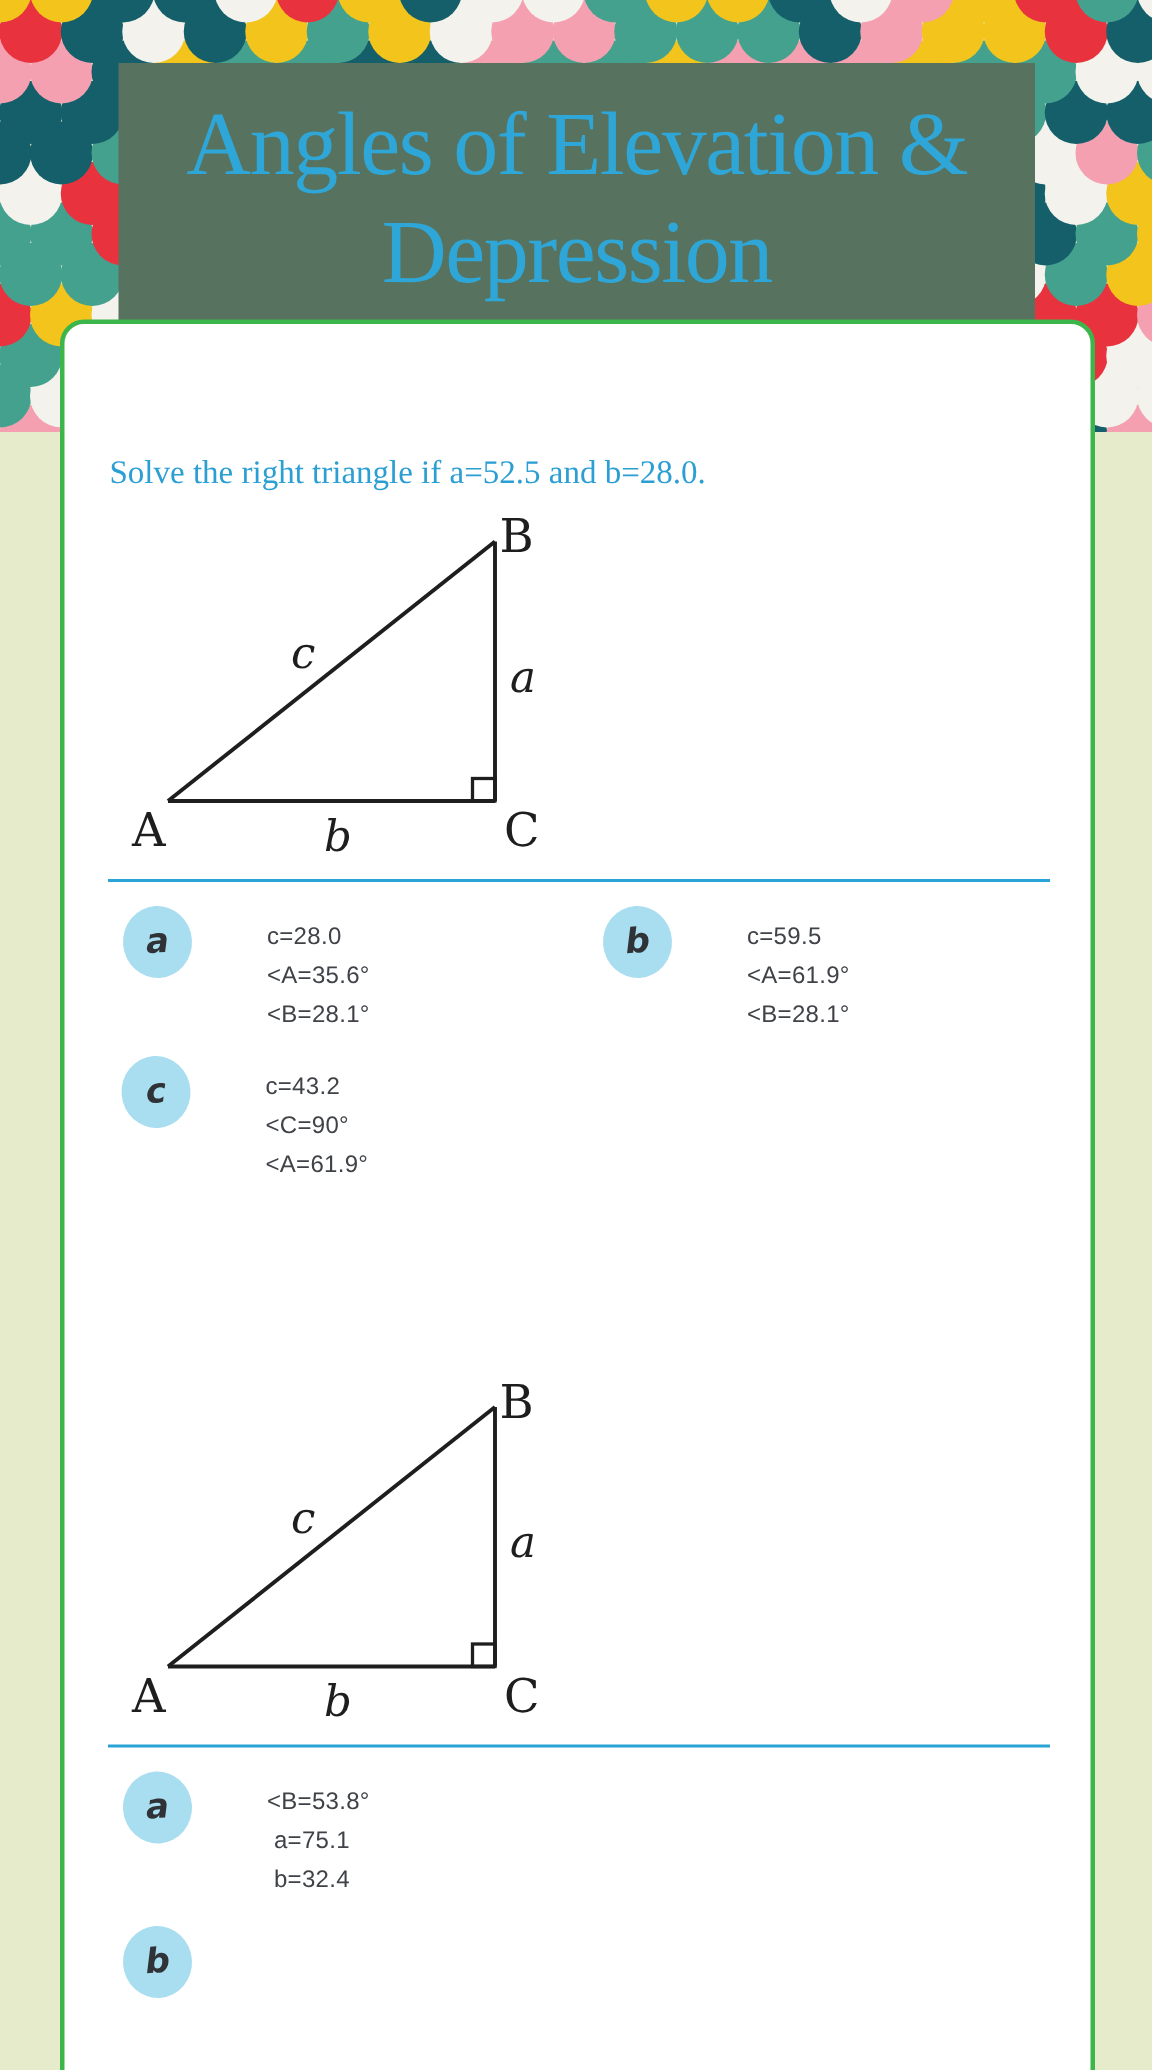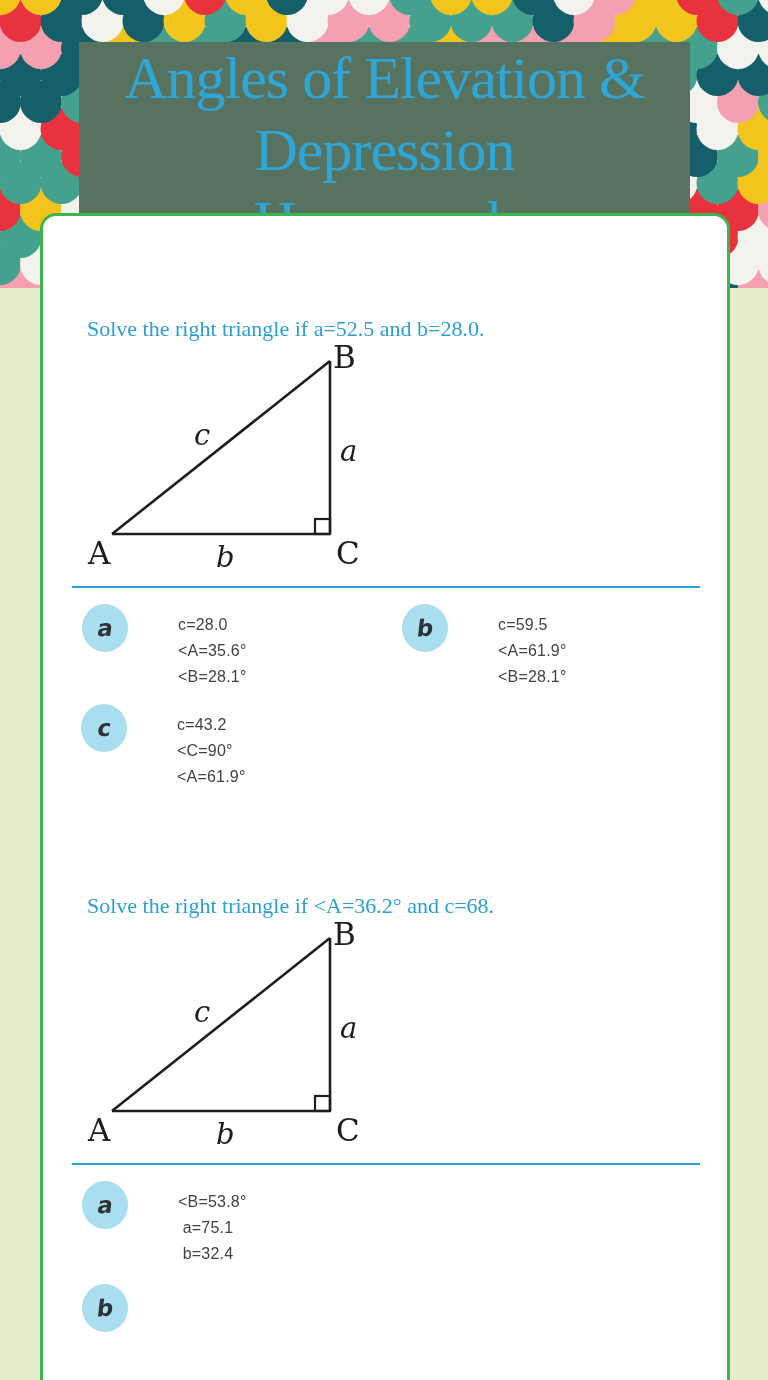--- a/index.html
+++ b/index.html
@@ -10,32 +10,32 @@
   }
   .pattern{
     position:absolute;left:0;top:0;width:768px;height:288px;z-index:0;
   }
   .pattern svg{display:block;width:768px;height:288px;}
   .banner{
     position:absolute;left:79px;top:42px;width:611px;height:200px;
     background:#57735f;z-index:1;text-align:center;
   }
   .banner .title{
-    margin:0;padding-top:0;
+    margin:0;padding-top:18px;
     font-family:"Liberation Serif",serif;font-weight:400;
     font-size:60px;line-height:72px;letter-spacing:-1px;
     color:#2ea7d8;
   }
   .card{
     position:absolute;left:40px;top:213px;width:690px;height:1190px;
     box-sizing:border-box;background:#ffffff;
     border:3px solid #3cb54b;border-radius:16px;z-index:2;
   }
   .prompt{
-    position:absolute;left:28px;width:620px;margin:16px;
+    position:absolute;left:28px;width:620px;margin:2px;
     font-family:"Liberation Serif",serif;font-size:22px;line-height:26px;
     color:#2b9fd3;
   }
   .prompt.q1{top:84px;}
   .prompt.q2{top:661px;}
   .tri{position:absolute;left:39px;width:288px;height:236px;}
   .tri.t1{top:118px;}
   .tri.t2{top:695px;}
   .tri line{stroke:#1e1e1e;stroke-width:2.6;}
   .tri rect{fill:none;stroke:#1e1e1e;stroke-width:2.2;}
@@ -418,21 +418,20 @@
 
   <div class="option opt-c1">
     <div class="circle">c</div>
     <div class="opt-lines">
       <div class="line">c=43.2</div>
       <div class="line">&lt;C=90°</div>
       <div class="line">&lt;A=61.9°</div>
     </div>
   </div>
 
-  <p class="prompt q2">Solve the right triangle if &lt;A=36.2° and c=68.</p>
 
   <svg class="tri t2" viewBox="0 0 288 236">
     <line x1="30" y1="200" x2="248" y2="27"></line>
     <line x1="248" y1="27" x2="248" y2="200"></line>
     <line x1="30" y1="200" x2="248" y2="200"></line>
     <rect x="233" y="185" width="15" height="15"></rect>
     <text x="251" y="34">B</text>
     <text x="6" y="230">A</text>
     <text x="254" y="230">C</text>
     <text class="side" x="112" y="111">c</text>

